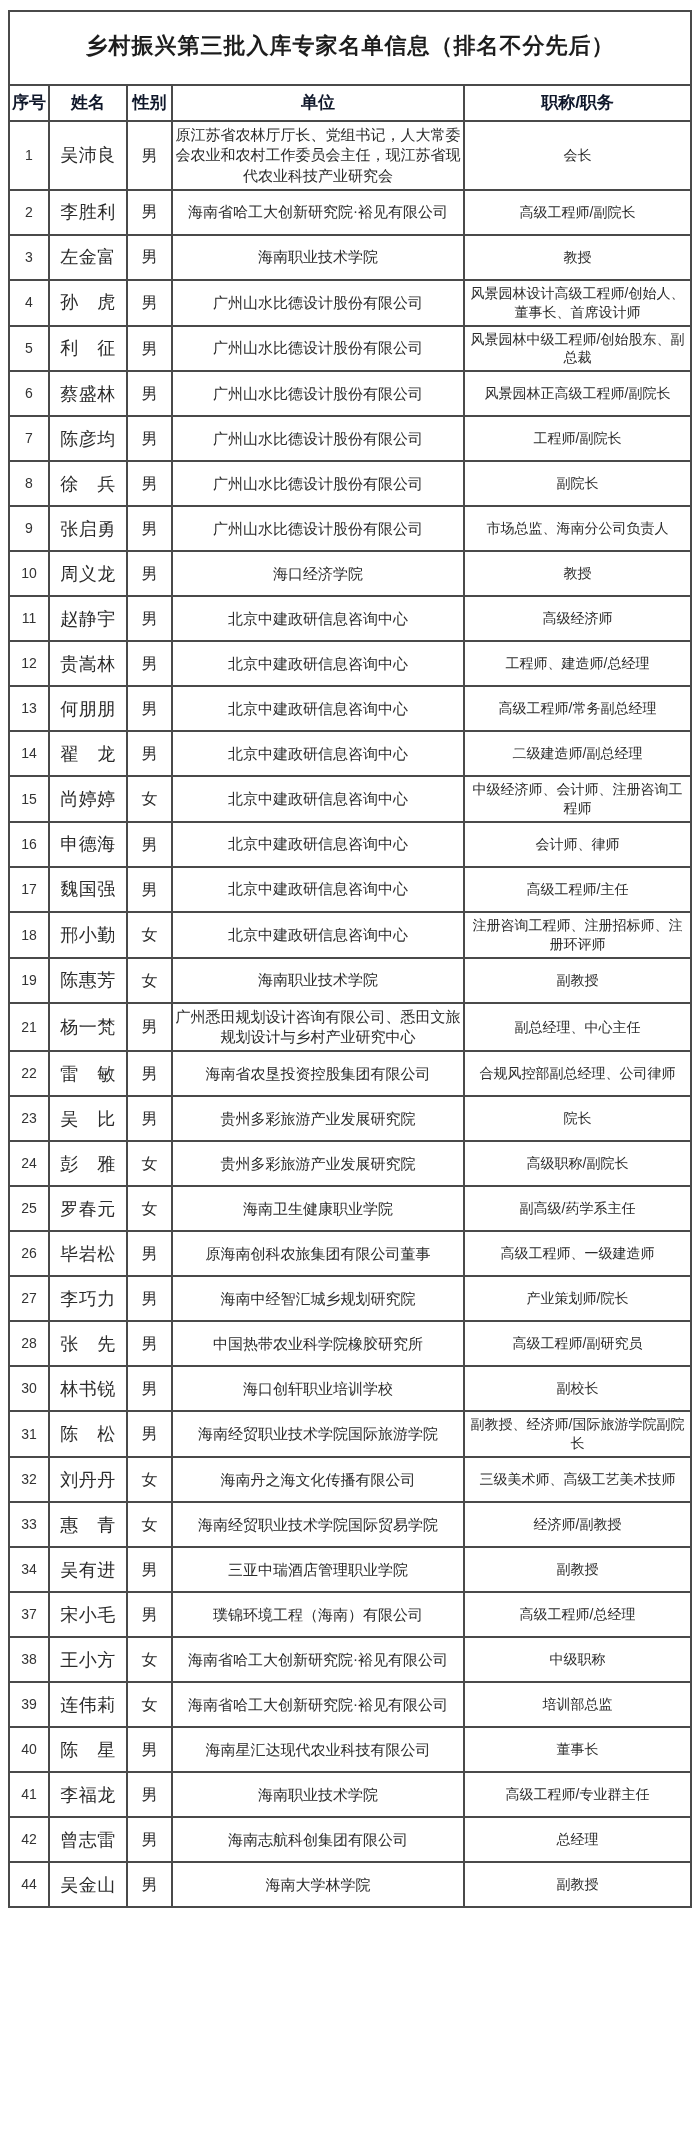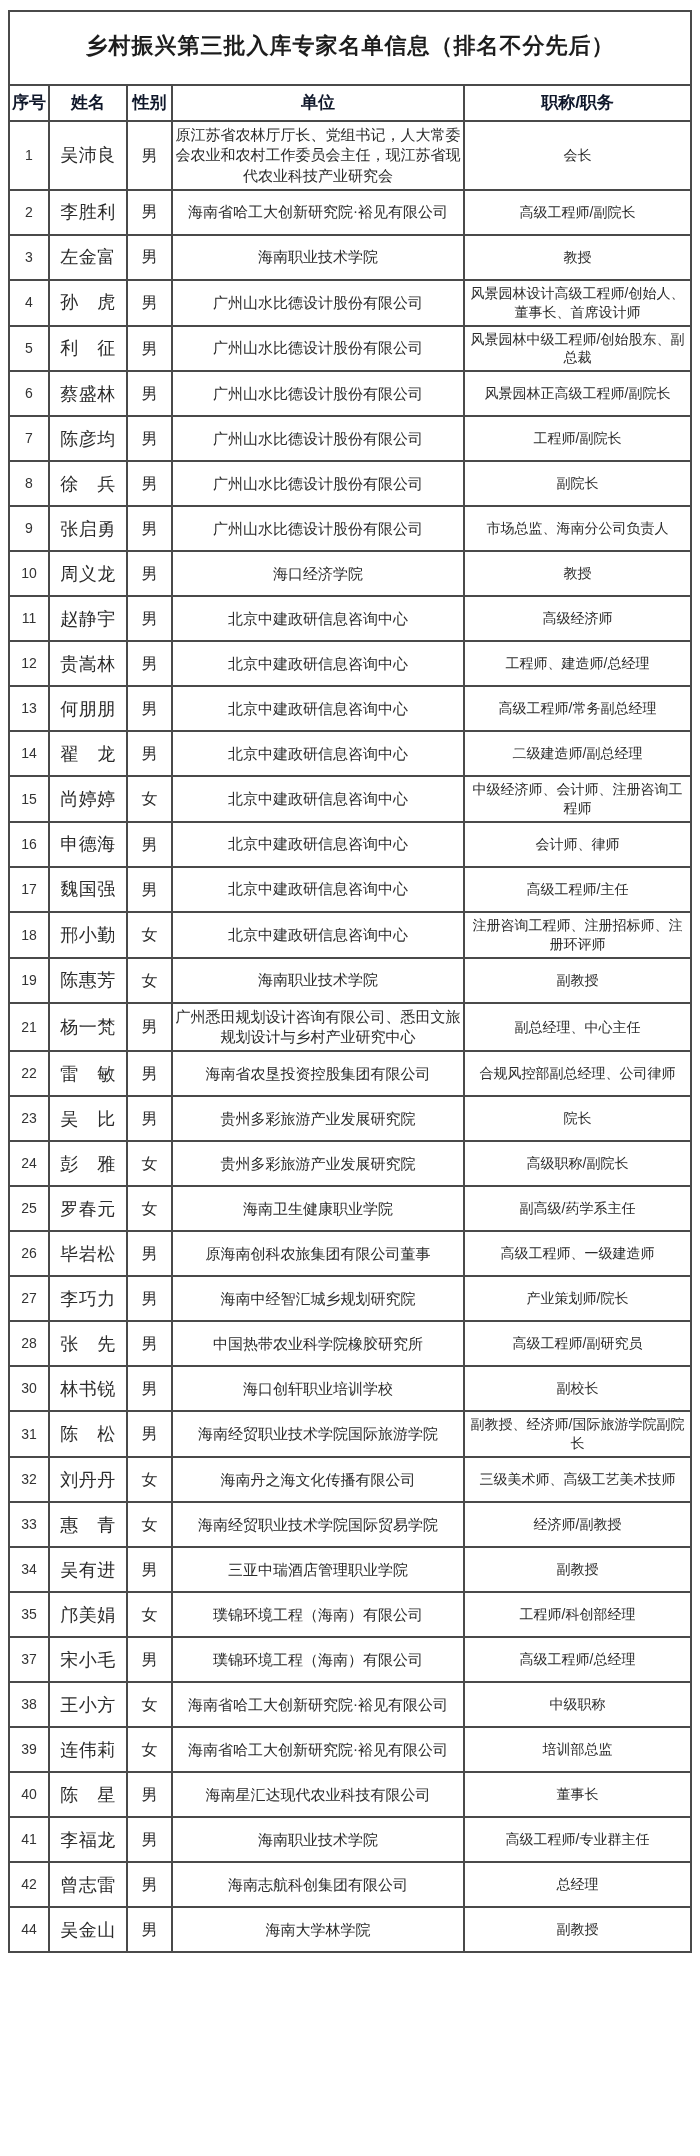--- a/index.html
+++ b/index.html
@@ -302,27 +302,20 @@
     <td class="cell-title">经济师/副教授</td>
   </tr>
         <tr>
     <td class="cell-no">34</td>
     <td class="cell-name">吴有进</td>
     <td class="cell-gender">男</td>
     <td class="cell-org">三亚中瑞酒店管理职业学院</td>
     <td class="cell-title">副教授</td>
   </tr>
         <tr>
-    <td class="cell-no">35</td>
-    <td class="cell-name">邝美娟</td>
-    <td class="cell-gender">女</td>
-    <td class="cell-org">璞锦环境工程（海南）有限公司</td>
-    <td class="cell-title">工程师/科创部经理</td>
-  </tr>
-        <tr>
     <td class="cell-no">37</td>
     <td class="cell-name">宋小毛</td>
     <td class="cell-gender">男</td>
     <td class="cell-org">璞锦环境工程（海南）有限公司</td>
     <td class="cell-title">高级工程师/总经理</td>
   </tr>
         <tr>
     <td class="cell-no">38</td>
     <td class="cell-name">王小方</td>
     <td class="cell-gender">女</td>

